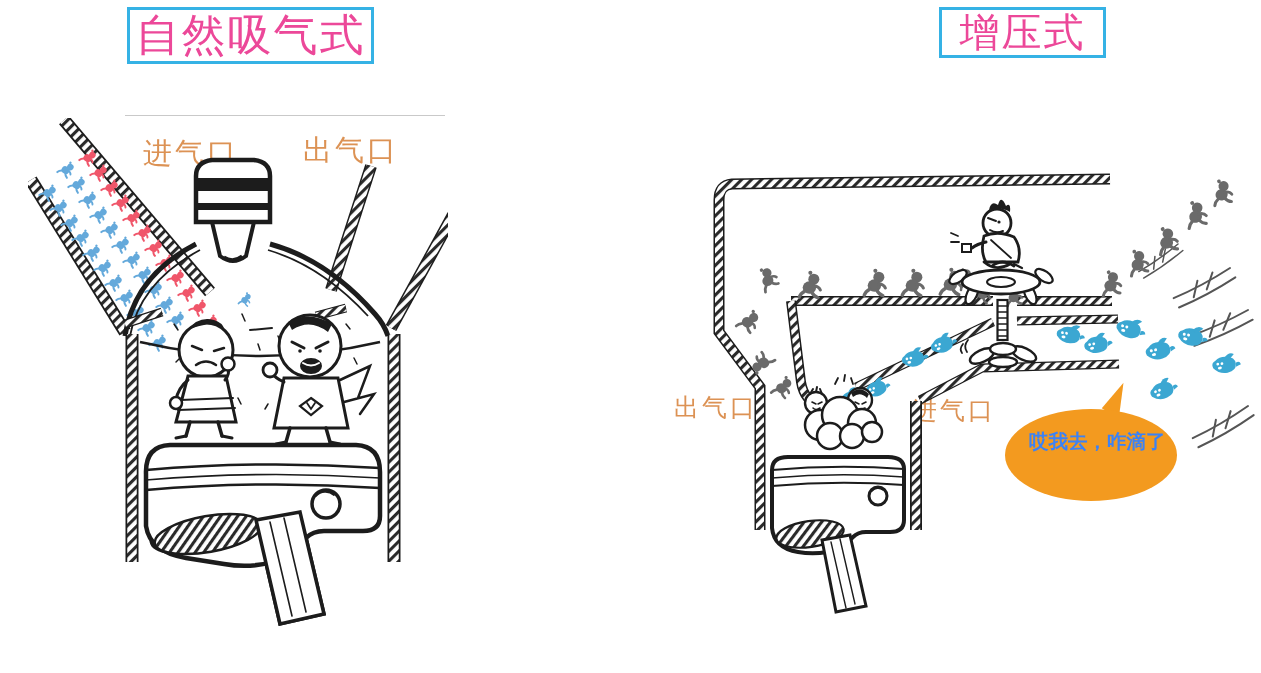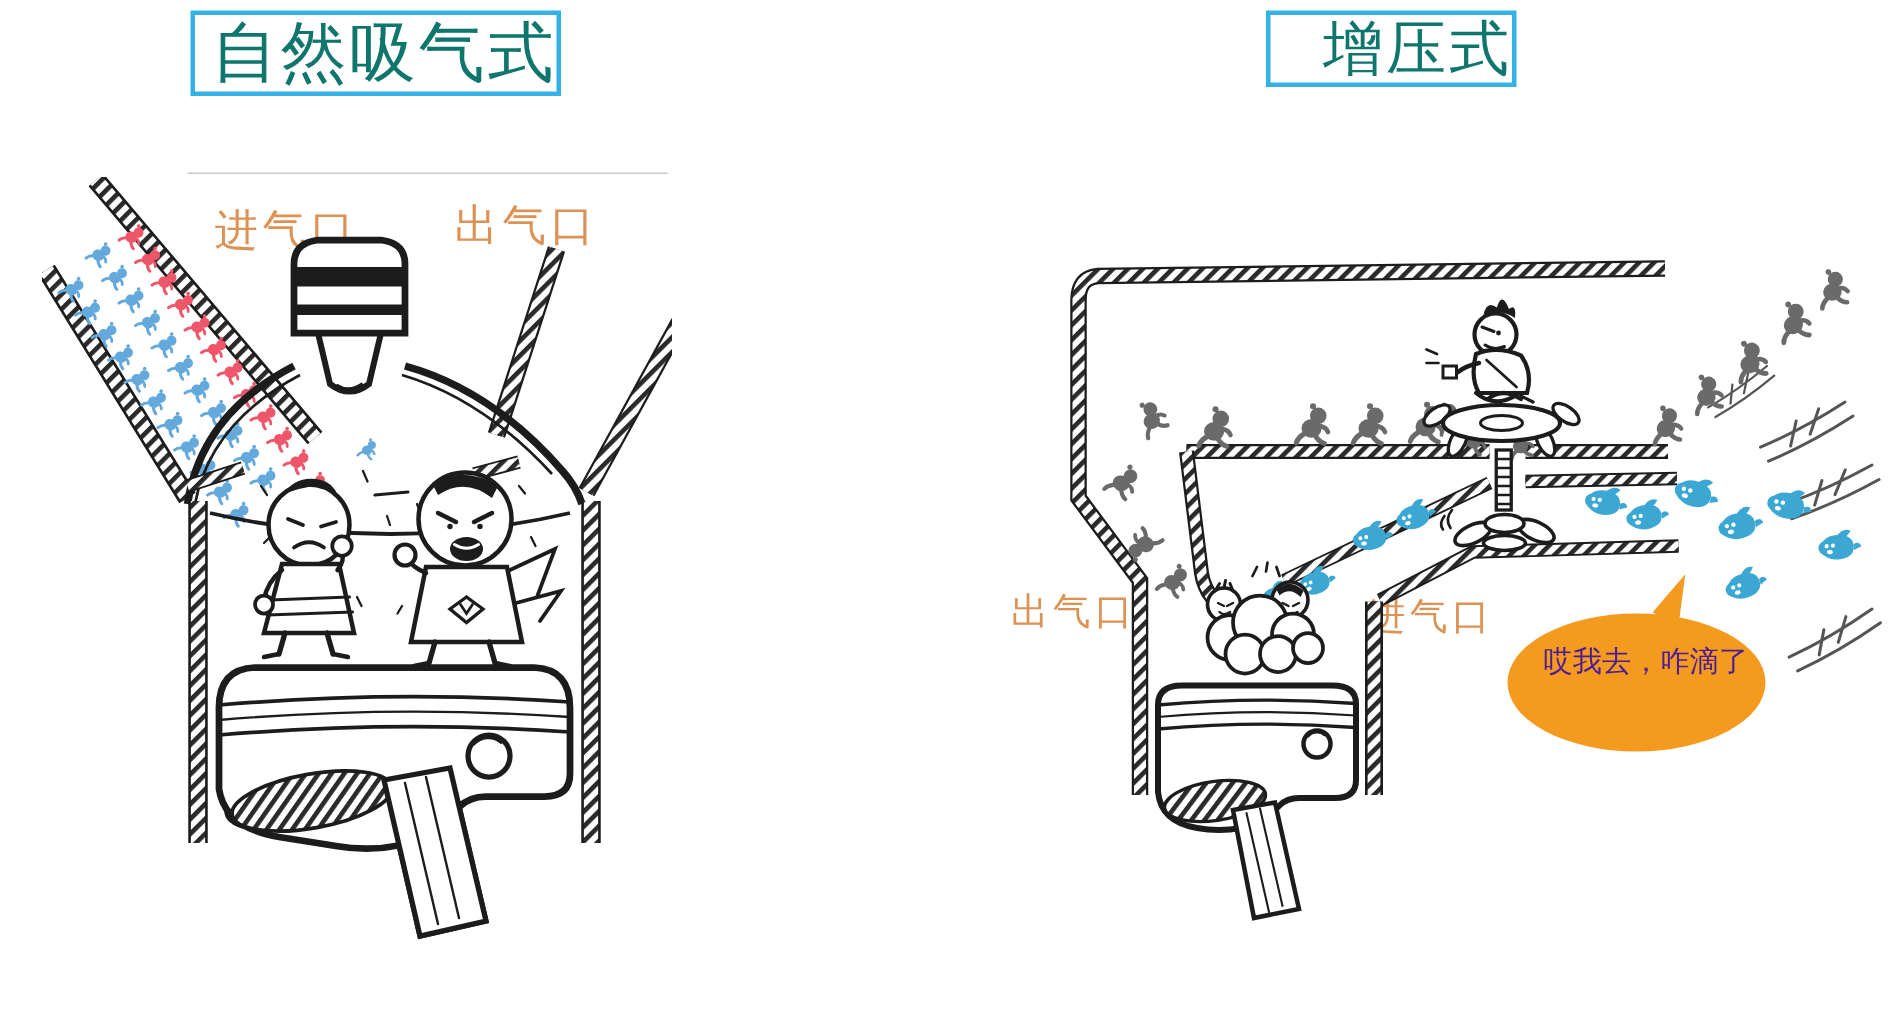--- a/index.html
+++ b/index.html
@@ -3,37 +3,37 @@
 <meta charset="utf-8">
 <style>
   :root{
     --title-border:#35b2e5; --port-label:#dc9254; --bubble:#f39a1f;
     --intake-figure-red:#f0566a; --intake-figure-blue:#64a9db;
     --exhaust-figure-gray:#6a6a6a; --air-bird-blue:#3ba7d2; --ink:#1c1c1c;
   }
   html,body{margin:0;padding:0;background:#fff;}
   .canvas{position:relative;width:1261px;height:673px;background:#fff;overflow:hidden;
           font-family:"Liberation Sans",sans-serif;}
-  .title-box{position:absolute;border:3px solid var(--title-border);background:#fff;color:#0f766e;
-             font-family:"Liberation Serif",serif;text-align:right;box-sizing:border-box;}
+  .title-box{position:absolute;border:3px solid var(--title-border);background:#fff;color:#ec4899;
+             font-family:"Liberation Serif",serif;text-align:center;box-sizing:border-box;}
   .title-left{left:127px;top:7px;width:247px;height:57px;font-size:44px;line-height:51px;letter-spacing:2px;}
-  .title-right{left:844px;top:7px;width:167px;height:51px;font-size:40px;line-height:45px;letter-spacing:2px;}
+  .title-right{left:939px;top:7px;width:167px;height:51px;font-size:40px;line-height:45px;letter-spacing:2px;}
   .divider{position:absolute;left:125px;top:115px;width:320px;height:1px;background:#c9c9c9;}
   .port-label{position:absolute;color:var(--port-label);letter-spacing:3px;font-weight:400;text-align:right;}
   .pl-li{left:143px;top:134px;font-size:29px;}
   .pl-le{left:303px;top:131px;font-size:29px;}
   .pl-re{left:674px;top:391px;font-size:25px;}
   .pl-ri{left:912px;top:394px;font-size:25px;}
   .bubble{position:absolute;left:1005px;top:409px;width:172px;height:92px;border-radius:50%;
           background:var(--bubble);}
   .bubble-tail{position:absolute;left:1109px;top:383px;width:0;height:0;
           border-left:5px solid transparent;border-right:15px solid transparent;
           border-bottom:33px solid var(--bubble);transform:rotate(32deg);}
-  .bubble-text{position:absolute;left:1029px;top:428px;font-size:19.5px;font-weight:normal;
-          line-height:1.34;color:#4c1d95;}
+  .bubble-text{position:absolute;left:1029px;top:428px;font-size:19.5px;font-weight:bold;
+          line-height:1.34;color:#3b82f6;}
   svg{position:absolute;}
   #left-engine{left:28px;top:118px;}
   #right-engine{left:670px;top:160px;}
   .band-o{fill:none;stroke:var(--ink);}
   .band-i{fill:none;stroke:url(#hatch);}
   .fig-red{color:var(--intake-figure-red);}
   .fig-blue{color:var(--intake-figure-blue);}
   .fig-gray{color:var(--exhaust-figure-gray);}
   .fig-bird{color:var(--air-bird-blue);}
 </style>

